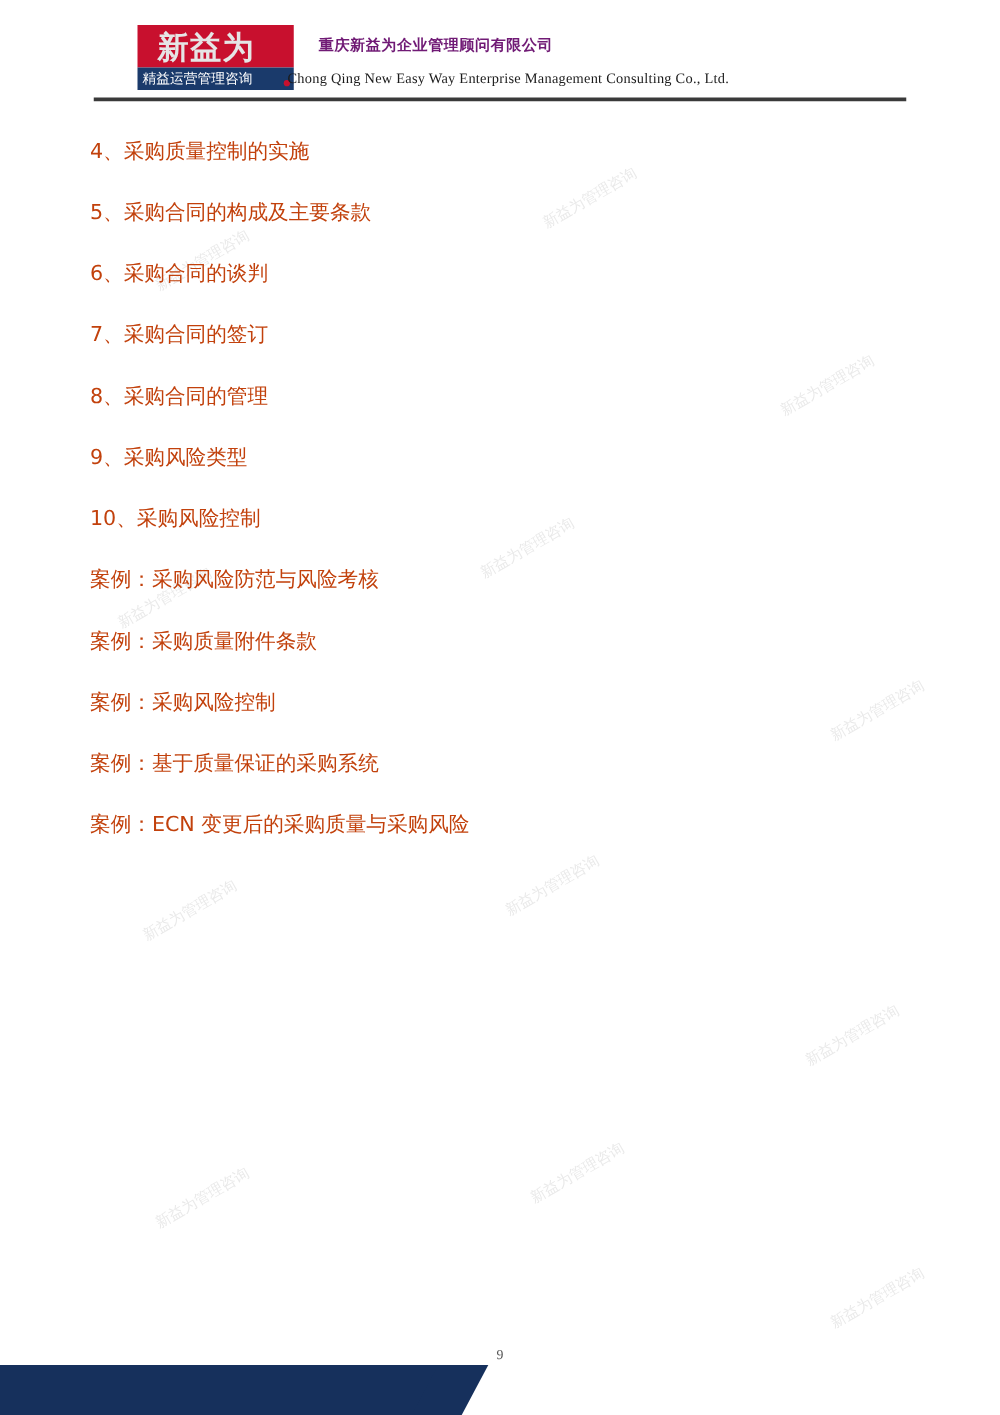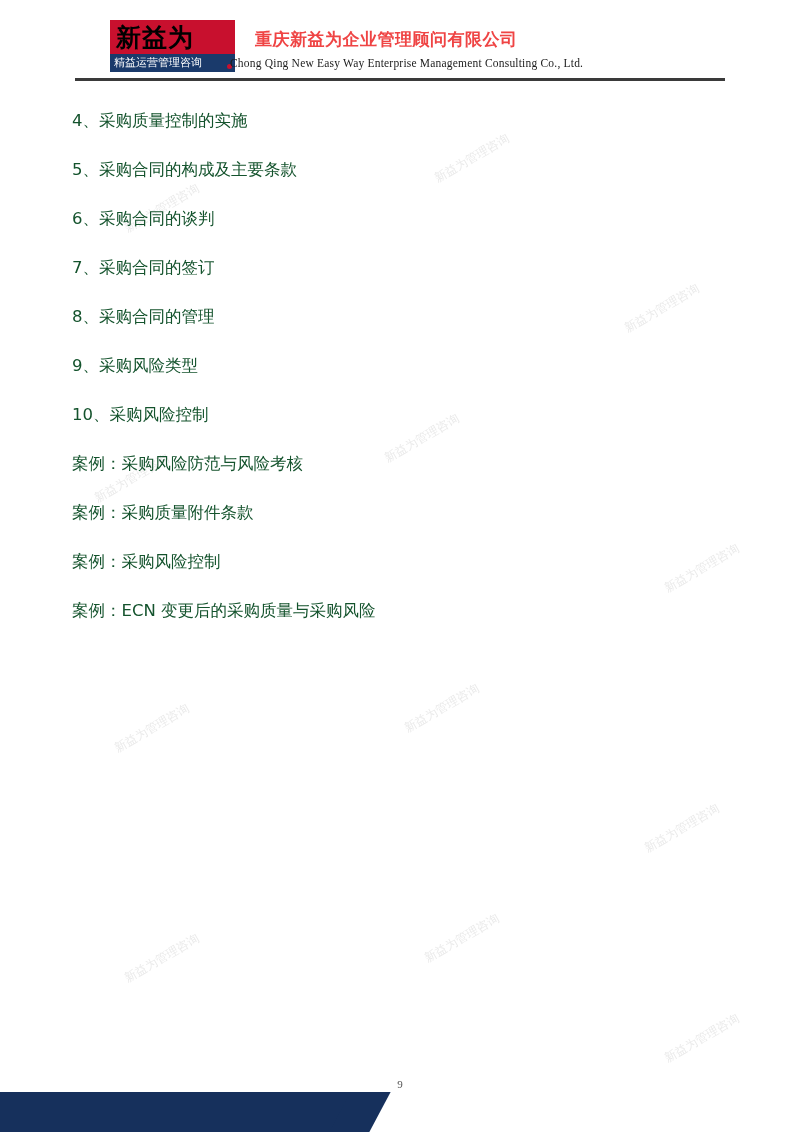--- a/index.html
+++ b/index.html
@@ -39,23 +39,23 @@
   }
   .logo-top {
     width: 125px;
     height: 34px;
     background: #c8102e;
     position: relative;
     overflow: hidden;
   }
   .logo-top .cn {
     position: absolute;
-    left: 6px;
+    left: 16px;
     top: 1px;
-    color: #000000;
+    color: #e5e5e5;
     font-size: 25px;
     font-weight: bold;
     letter-spacing: 1px;
     font-family: "DejaVu Sans", sans-serif;
   }
   .logo-top .slash {
     position: absolute;
     right: 4px;
     top: 2px;
     width: 3px;
@@ -85,23 +85,23 @@
     bottom: 3px;
     width: 5px;
     height: 5px;
     border-radius: 50%;
     background: #c8102e;
   }
   .company-cn {
     position: absolute;
     left: 180px;
     top: 8px;
-    font-size: 17px;
-    font-weight: bold;
-    color: #ef4444;
+    font-size: 12px;
+    font-weight: bold;
+    color: #701a75;
     font-family: "DejaVu Sans", sans-serif;
     letter-spacing: 0.5px;
   }
   .company-en {
     position: absolute;
     left: 155px;
     top: 37px;
     font-size: 11.5px;
     color: #1b1b1b;
     font-family: "Liberation Serif", serif;
@@ -118,21 +118,21 @@
 
   
   .content {
     position: absolute;
     top: 96px;
     left: 72px;
     width: 660px;
   }
   .line {
     font-size: 16.5px;
-    color: #14532d;
+    color: #c2410c;
     font-family: "DejaVu Sans", sans-serif;
     line-height: 49px;
     height: 49px;
     white-space: nowrap;
   }
   .line.bold {
     font-weight: bold;
     font-size: 16.5px;
   }
 
@@ -249,20 +249,21 @@
     <div class="line">4、采购质量控制的实施</div>
     <div class="line">5、采购合同的构成及主要条款</div>
     <div class="line">6、采购合同的谈判</div>
     <div class="line">7、采购合同的签订</div>
     <div class="line">8、采购合同的管理</div>
     <div class="line">9、采购风险类型</div>
     <div class="line">10、采购风险控制</div>
     <div class="line">案例：采购风险防范与风险考核</div>
     <div class="line">案例：采购质量附件条款</div>
     <div class="line">案例：采购风险控制</div>
+    <div class="line">案例：基于质量保证的采购系统</div>
     <div class="line">案例：ECN 变更后的采购质量与采购风险</div>
   </div>
 
   <div class="page-number">9</div>
 
   <div class="footer">
     <div class="footer-right"></div>
     <div class="footer-left"></div>
     <div class="footer-left-tail"></div>
   </div>

